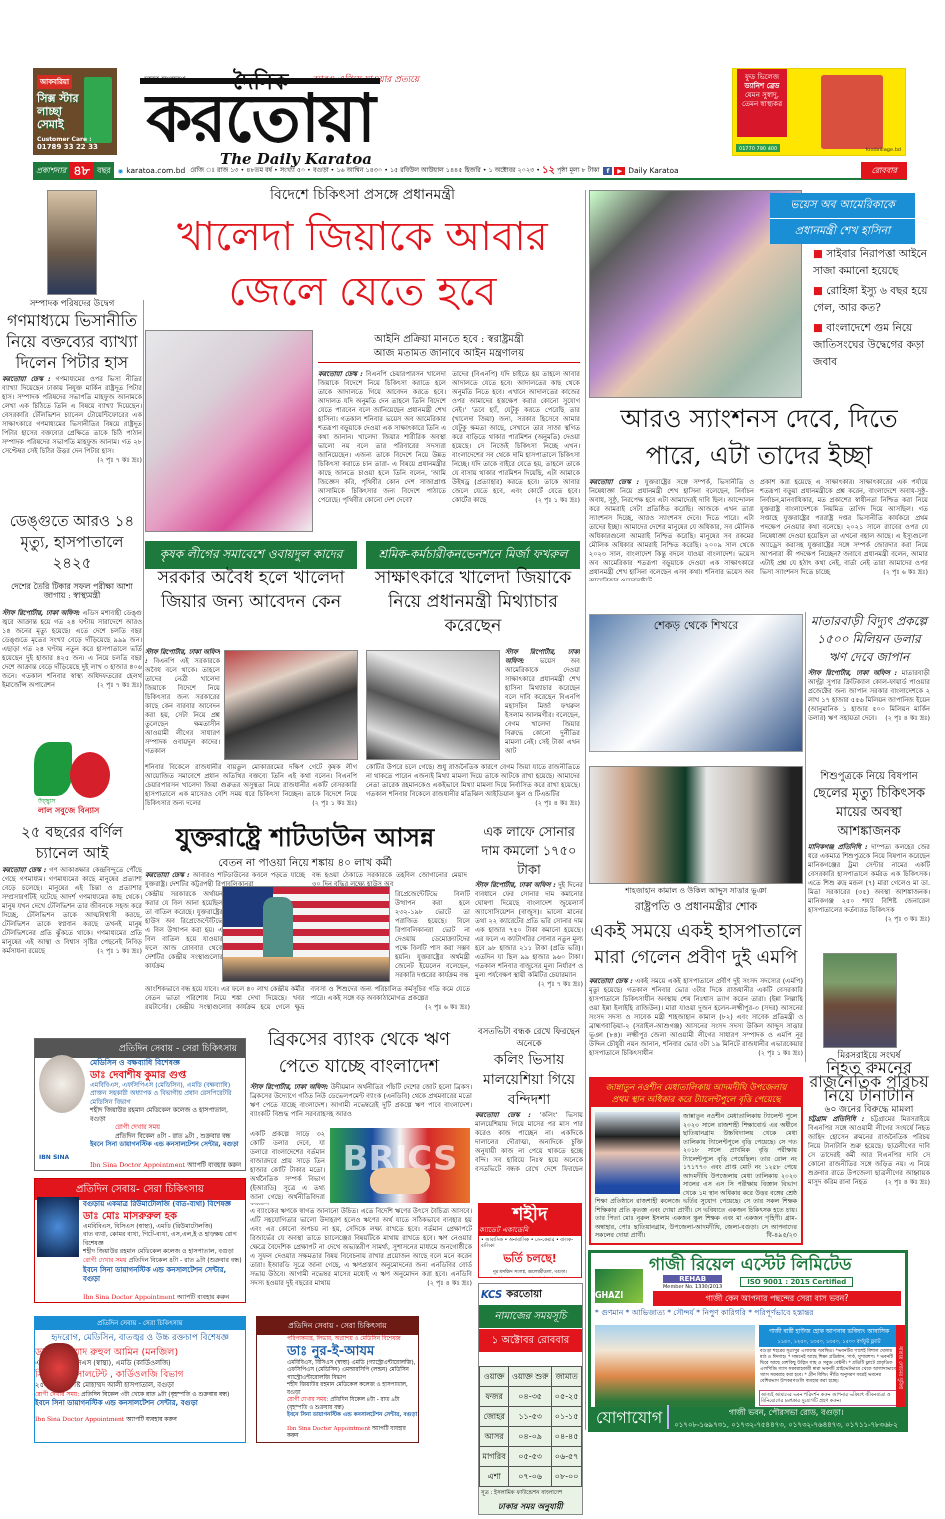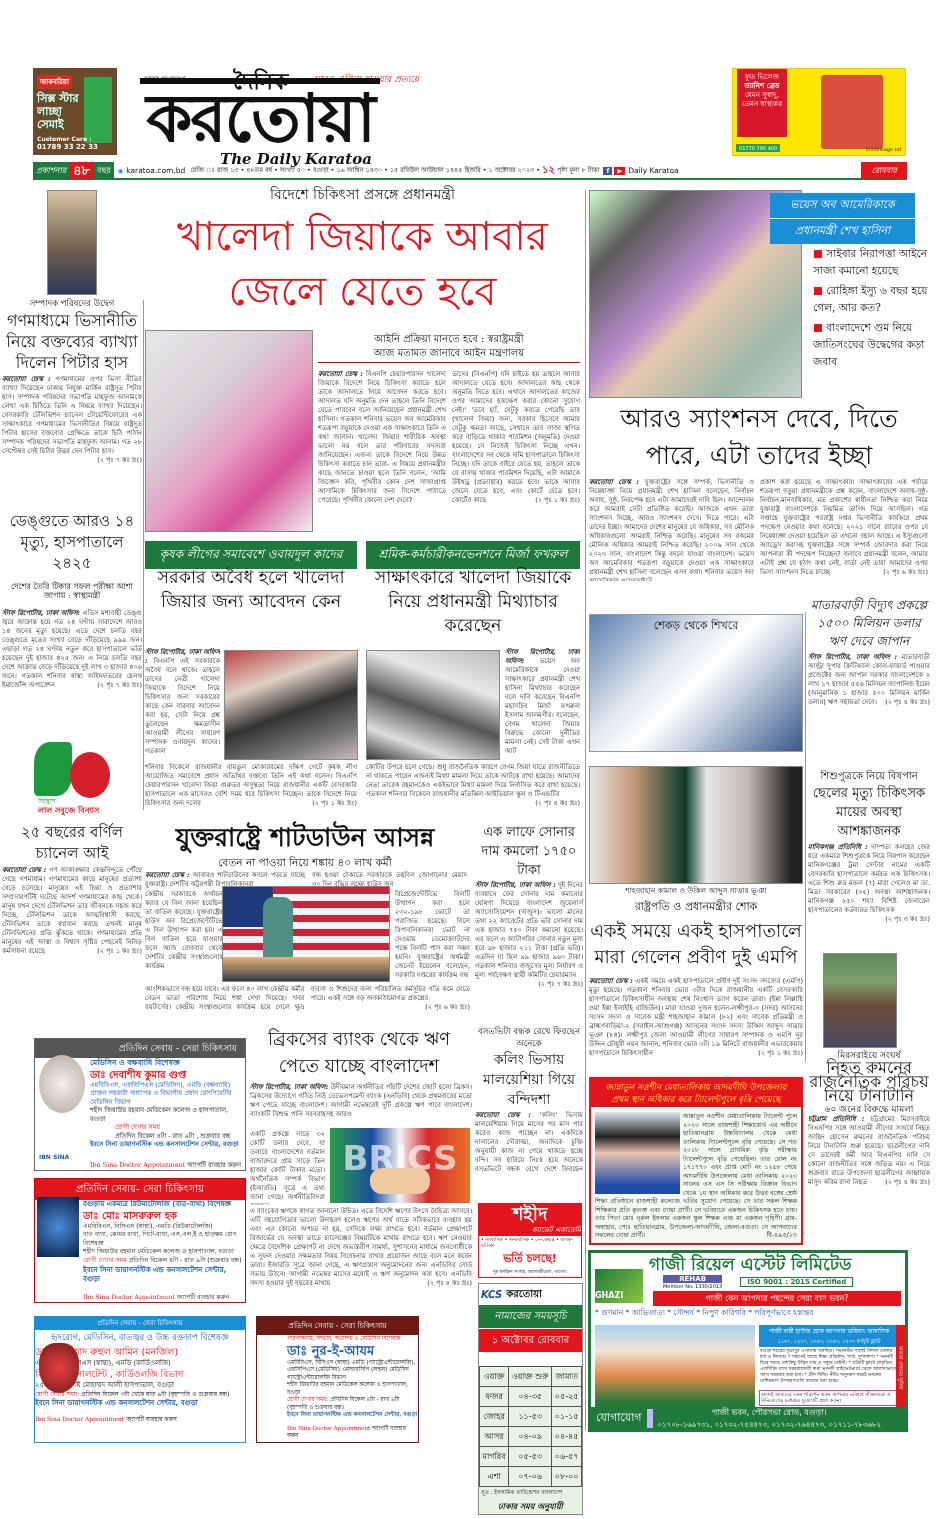--- a/index.html
+++ b/index.html
@@ -113,21 +113,21 @@
   <div><span style="color:#e2151c">■</span> <span>বাংলাদেশে গুম নিয়ে জাতিসংঘের উদ্বেগের কড়া জবাব</span></div>
 </div>
 <div class="abs hl" style="left:589px;top:400px;width:340px;font-size:25px;line-height:37px">আরও স্যাংশনস দেবে, দিতে পারে, এটা তাদের ইচ্ছা</div>
 <div class="abs body-txt" style="left:589px;top:478px;width:165px;height:103px;overflow:hidden"><b>করতোয়া ডেস্ক :</b> <span>যুক্তরাষ্ট্রের সঙ্গে সম্পর্ক, ভিসানীতি ও নিষেধাজ্ঞা নিয়ে প্রধানমন্ত্রী শেখ হাসিনা বলেছেন, নির্বাচন অবাধ, সুষ্ঠু, নিরপেক্ষ হবে এটা আমাদেরই দাবি ছিল। আন্দোলন করে আমরাই সেটা প্রতিষ্ঠিত করেছি। আজকে এখন তারা স্যাংশনস দিচ্ছে, আরও স্যাংশনস দেবে। দিতে পারে। এটা তাদের ইচ্ছা। আমাদের দেশের মানুষের যে অধিকার, সব মৌলিক অধিকারগুলো আমরাই নিশ্চিত করেছি। মানুষের সব রকমের মৌলিক অধিকার আমরাই নিশ্চিত করেছি। ২০০৯ সাল থেকে ২০২৩ সাল, বাংলাদেশ কিন্তু বদলে যাওয়া বাংলাদেশ। ভয়েস অব আমেরিকার শতরূপা বড়ুয়াকে দেওয়া এক সাক্ষাৎকারে প্রধানমন্ত্রী শেখ হাসিনা বলেছেন এসব কথা। শনিবার ভয়েস অব আমেরিকার ওয়েবসাইটে</span></div>
 <div class="abs body-txt" style="left:760px;top:478px;width:168px;height:103px;overflow:hidden"><span>প্রকাশ করা হয়েছে এ সাক্ষাৎকার। সাক্ষাৎকারের এক পর্যায়ে শতরূপা বড়ুয়া প্রধানমন্ত্রীকে প্রশ্ন করেন, বাংলাদেশে অবাধ-সুষ্ঠু-নির্বাচন,মানবাধিকার, মত প্রকাশের স্বাধীনতা নিশ্চিত করা নিয়ে যুক্তরাষ্ট্র বাংলাদেশকে নিয়মিত তাগিদ দিয়ে আসছিল। গত সপ্তাহে যুক্তরাষ্ট্রের পররাষ্ট্র দপ্তর ভিসানীতি কার্যকরে প্রথম পদক্ষেপ নেওয়ার কথা বলেছে। ২০২১ সালে র‌্যাবের ওপর যে নিষেধাজ্ঞা দেওয়া হয়েছিল তা এখনো বহাল আছে। এ ইস্যুগুলো অ্যাড্রেস করাসহ যুক্তরাষ্ট্রের সঙ্গে সম্পর্ক জোরদার করা নিয়ে আপনারা কী পদক্ষেপ নিচ্ছেন? জবাবে প্রধানমন্ত্রী বলেন, আমার এটাই প্রশ্ন যে হঠাৎ কথা নেই, বার্তা নেই তারা আমাদের ওপর ভিসা স্যাংশনস দিতে চাচ্ছে</span> <span class="ref">(২ পৃঃ ৬ কঃ দ্রঃ)</span></div>
 
 <div class="abs ad" style="left:589px;top:614px;width:214px;height:138px;background:linear-gradient(135deg,#5a7fae 0%,#dfe6ee 35%,#fff 50%,#c9d4e2 65%,#39598a 100%)">
   <div style="text-align:center;font-size:11px;color:#111;margin-top:2px">শেকড় থেকে শিখরে</div>
 </div>
 
-<div class="abs" style="left:808px;top:596px;width:122px">
+<div class="abs" style="left:808px;top:612px;width:122px">
   <div class="hl" style="font-size:12px;line-height:18px;font-style:italic">মাতারবাড়ী বিদ্যুৎ প্রকল্পে ১৫০০ মিলিয়ন ডলার ঋণ দেবে জাপান</div>
   <div class="body-txt" style="margin-top:3px"><b>স্টাফ রিপোর্টার, ঢাকা অফিস :</b> <span>মাতারবাড়ী আল্ট্রা সুপার ক্রিটিক্যাল কোল-ফায়ার্ড পাওয়ার প্রজেক্টের জন্য জাপান সরকার বাংলাদেশকে ২ লাখ ১৭ হাজার ৫৫৬ মিলিয়ন জাপানিজ ইয়েন (আনুমানিক ১ হাজার ৫০০ মিলিয়ন মার্কিন ডলার) ঋণ সহায়তা দেবে।</span> <span class="ref">(২ পৃঃ ৪ কঃ দ্রঃ)</span></div>
 </div>
 
 <div class="abs photo" style="left:589px;top:766px;width:214px;height:118px;background:linear-gradient(90deg,#e5e5e5 0%,#c79a7c 20%,#0c3a27 45%,#e7e7e7 55%,#bfb6ae 75%,#222 95%)"></div>
 <div class="abs hl" style="left:589px;top:887px;width:214px;font-size:7.5px">শাহজাহান কামাল ও উকিল আব্দুস সাত্তার ভূঞা</div>
 <div class="abs hl" style="left:589px;top:901px;width:214px;font-size:11px">রাষ্ট্রপতি ও প্রধানমন্ত্রীর শোক</div>
 <div class="abs hl" style="left:589px;top:918px;width:214px;font-size:18px;line-height:26px">একই সময়ে একই হাসপাতালে মারা গেলেন প্রবীণ দুই এমপি</div>
 <div class="abs body-txt" style="left:589px;top:977px;width:214px;height:86px;overflow:hidden"><b>করতোয়া ডেস্ক :</b> <span>একই সময়ে একই হাসপাতালে প্রবীণ দুই সংসদ সদস্যের (এমপি) মৃত্যু হয়েছে। গতকাল শনিবার ভোর ৩টার দিকে রাজধানীর একটি বেসরকারি হাসপাতালে চিকিৎসাধীন অবস্থায় শেষ নিঃশ্বাস ত্যাগ করেন তারা। (ইন্না লিল্লাহি ওয়া ইন্না ইলাইহি রাজিউন)। মারা যাওয়া দুজন হলেন-লক্ষ্মীপুর-৩ (সদর) আসনের সংসদ সদস্য ও সাবেক মন্ত্রী শাহজাহান কামাল (৮২) এবং সাবেক প্রতিমন্ত্রী ও ব্রাহ্মণবাড়িয়া-২ (সরাইল-আশুগঞ্জ) আসনের সংসদ সদস্য উকিল আব্দুস সাত্তার ভূঞা (৮৪)। লক্ষ্মীপুর জেলা আওয়ামী লীগের সাধারণ সম্পাদক ও এমপি নূর উদ্দিন চৌধুরী নয়ন জানান, শনিবার ভোর ৩টা ১৯ মিনিটে রাজধানীর এভারকেয়ার হাসপাতালে চিকিৎসাধীন</span> <span class="ref">(২ পৃঃ ১ কঃ দ্রঃ)</span></div>
 
@@ -246,21 +246,21 @@
     <div>গ্যাস্ট্রোএন্টারোলজি বিভাগ</div>
     <div>শহীদ জিয়াউর রহমান মেডিকেল কলেজ ও হাসপাতাল, বগুড়া</div>
     <div><span style="color:#e2151c">রোগী দেখার সময়:</span> <span>প্রতিদিন বিকেল ৪টা - রাত ৯টা (বৃহস্পতি ও শুক্রবার বন্ধ)</span></div>
     <div style="color:#1b5ea8;font-weight:bold">ইবনে সিনা ডায়াগনস্টিক এন্ড কনসালটেশন সেন্টার, বগুড়া</div>
     <div style="margin-top:6px"><span style="color:#e2151c;font-family:'DejaVu Serif',serif">Ibn Sina Doctor Appointment</span> <span>অ্যাপটি ব্যবহার করুন</span></div>
   </div>
 </div>
 
 <div class="abs ad" style="left:478px;top:1203px;width:104px;height:75px;background:#fff;border-color:#e2151c">
   <div style="background:#e2151c;color:#fff;font-size:18px;font-weight:bold;text-align:center;line-height:20px">শহীদ</div>
-  <div style="background:#e2151c;color:#fff;font-size:7px;text-align:right;font-style:italic">ক্যাডেট একাডেমি</div>
+  <div style="background:#e2151c;color:#fff;font-size:7px;text-align:left;font-style:italic">ক্যাডেট একাডেমি</div>
   <div style="font-size:4.8px;line-height:6px;padding:1px 2px">• আবাসিক • অনাবাসিক • ডে-কেয়ার • বালক-বালিকা</div>
   <div style="color:#e2151c;font-size:11px;text-align:center;font-weight:bold">ভর্তি চলছে!</div>
   <div style="font-size:4.5px;text-align:center">নূর মসজিদ সংলগ্ন, জলেশ্বরীতলা, বগুড়া।</div>
   <div style="font-size:7px;font-weight:bold;text-align:center;color:#e2151c">Cell : 01716-03 04 97</div>
 </div>
 
 <div class="abs" style="left:478px;top:1283px;width:105px;border:1px solid #888">
   <div style="display:flex;align-items:center;padding:2px;font-size:10px;font-weight:bold">
     <span style="color:#1b4ea0;font-style:italic;margin-right:4px">KCS</span>
     <span>করতোয়া</span>
@@ -319,21 +319,21 @@
   <div style="color:#1b4ea0;font-size:7.5px;padding:1px 4px">* গুণমান * আভিজাত্য * সৌন্দর্য * নিপুণ কারিগরি * পরিপূর্ণভাবে হস্তান্তর</div>
   <div style="position:absolute;left:4px;top:72px;width:160px;height:85px;background:linear-gradient(180deg,#a8d2ee 0%,#f2e6d4 30%,#e0894a 60%,#2c7a3a 90%)"></div>
   <div style="position:absolute;left:168px;top:72px;width:140px;height:85px">
     <div style="background:#1b8fd6;color:#fff;font-size:6px;text-align:center;padding:1px">গাজী বারী হাউজ হোক আপনার ভবিষ্যৎ আবাসিক</div>
     <div style="background:#1b8fd6;color:#fff;font-size:5px;text-align:center;padding-bottom:1px">১১৫০, ১২৫০, ১৩৫০, ১৩৫০, ১৫০০ বর্গফুট ফ্ল্যাট</div>
     <div style="font-size:4.6px;line-height:6px;padding:1px;height:42px;overflow:hidden">বগুড়া শহরের সূত্রাপুর এলাকায় অবস্থিত। *ভবনটির পাশেই বিশাল খেলার মাঠ ও ঈদগাহ। * সামনেই আছে শিক্ষা প্রতিষ্ঠান, পার্ক, সুপারশপ। * ভবনটি ঘিরে আছে বেশকিছু উদ্ভিদ গাছ ও সবুজ বেষ্টনী। * প্রতিটি ফ্লাটে প্রাকৃতিক এলপিজি গ্যাস সরবরাহকারী দ্বারা ভবনটি প্রাইভেটভাবে থেকে আলাদাভাবে গ্যাস সরবরাহ করা হবে। * গ্রীন বিল্ডিং নীতি অনুসরণ করেই ভবনের বেশিরভাগ উপকরণগুলি ব্যবহার করা হচ্ছে।</div>
     <div style="font-size:4.8px;line-height:6px;border:1px solid #c64b8c;padding:1px;margin-top:1px">আজই আমাদের ভবন পরিদর্শন করুন আপনার ভবিষ্যৎ জীবনযাত্রা ও বিনিয়োগের চমৎকার সুযোগটি গ্রহণ করুন।</div>
   </div>
   <div style="position:absolute;right:0;top:72px;width:9px;height:85px;background:#e2151c;color:#fff;font-size:5px;writing-mode:vertical-rl;text-align:center">সাশ্রয়ে লোনের সুবিধা</div>
   <div style="position:absolute;left:0;bottom:0;width:100%;height:22px;background:#1e7a3c;color:#fff;display:flex;align-items:center">
-    <span style="font-size:11px;padding:0 5px;border-right:6px solid #c4b5fd">যোগাযোগ</span>
+    <span style="font-size:16px;padding:0 5px;border-right:2px solid #c4b5fd">যোগাযোগ</span>
     <div style="padding-left:5px">
       <div style="font-size:8px;text-align:center">গাজী ভবন, পৌরসভা রোড, বগুড়া।</div>
       <div style="font-size:7px">০১৭০৮-১৬৯৭৩১, ০১৭৩২-৭৫৪৪৭৩, ০১৭৩২-৭৬৪৪৭৩, ০১৭১১-৭৮৩৬৮২</div>
     </div>
   </div>
 </div>
 
 <div class="abs sep-v" style="left:143px;top:300px;height:510px"></div>
 <div class="abs sep-v" style="left:585px;top:190px;height:1240px"></div>
 <div class="abs sep-v" style="left:805px;top:612px;height:450px"></div>

